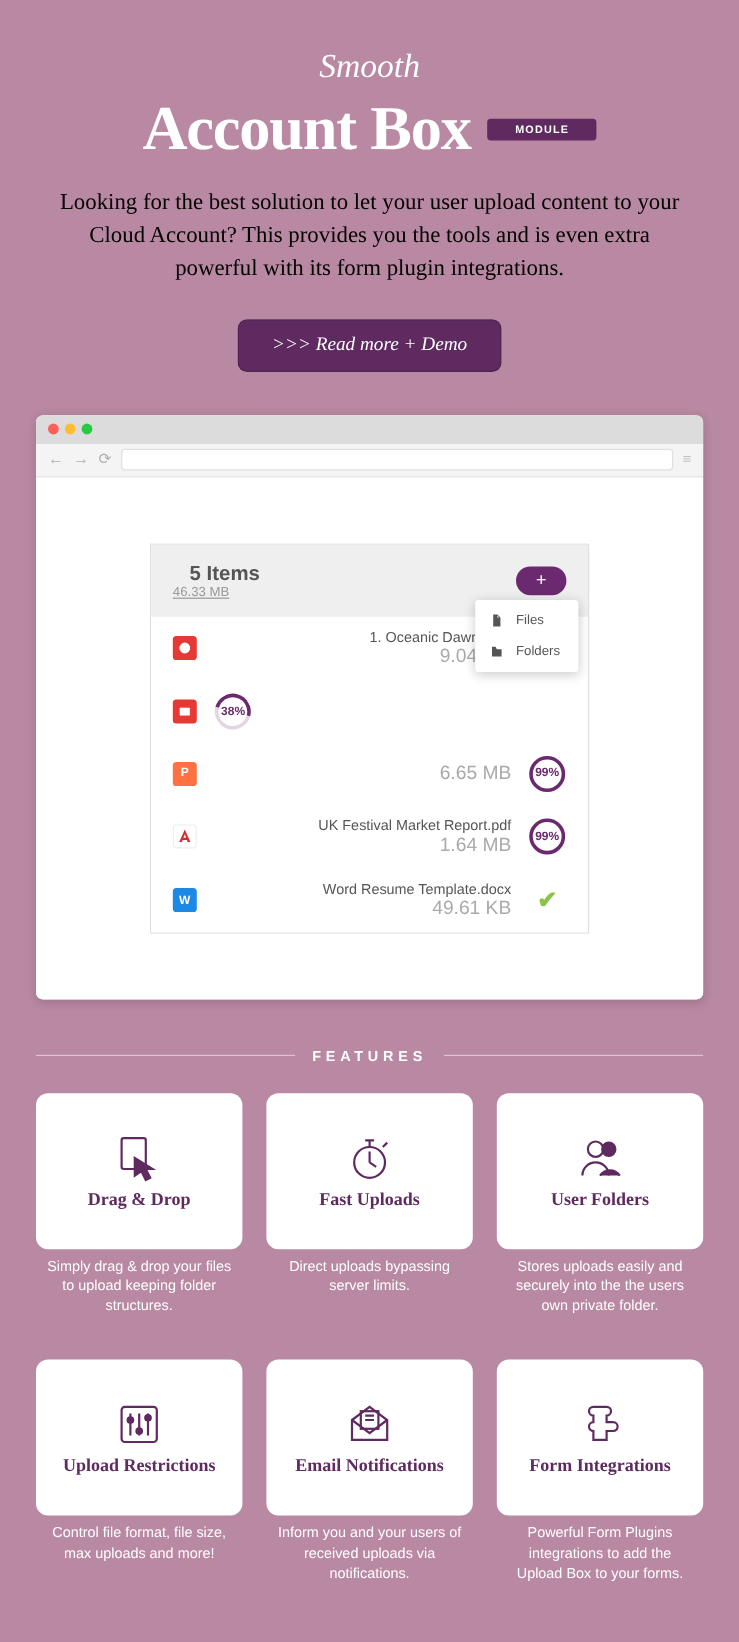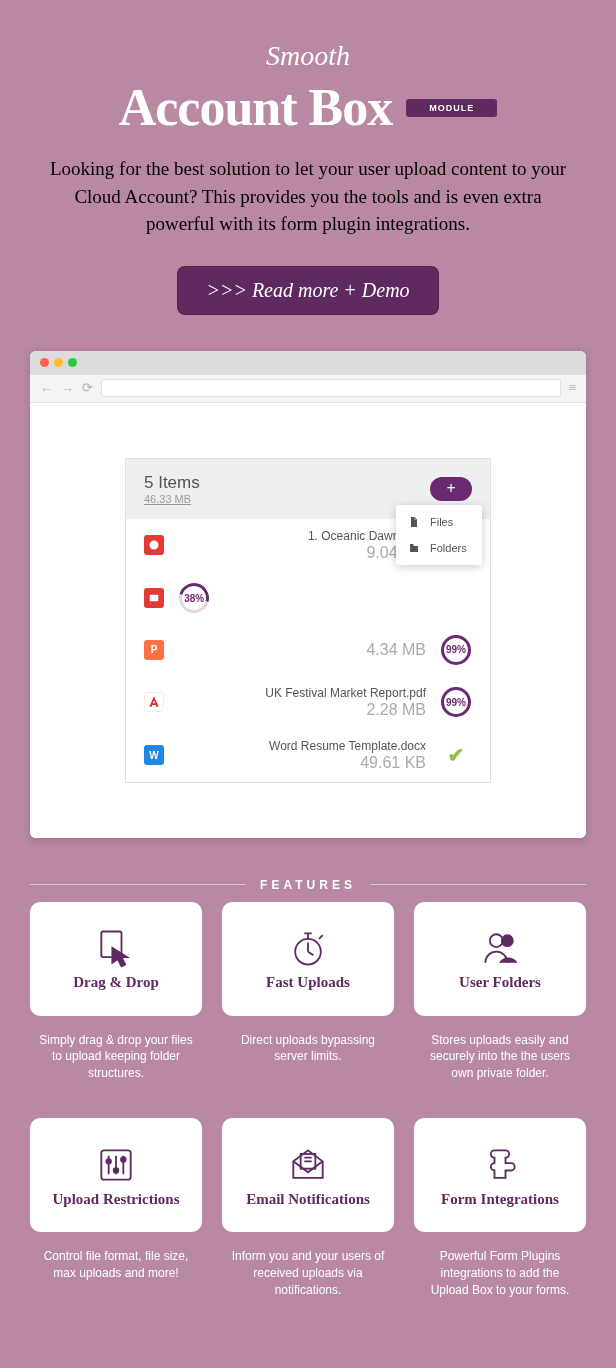--- a/index.html
+++ b/index.html
@@ -8,64 +8,64 @@
     width: 616px;
     font-family: Georgia, 'Times New Roman', serif;
     color: #fff;
   }
   .page { padding: 40px 30px 50px; }
   .header { text-align: center; }
   .smooth { font-style: italic; font-size: 28px; font-weight: 400; color: #fff; margin-bottom: 6px; }
   .title { font-size: 52px; font-weight: 900; letter-spacing: -1px; color: #fff; font-family: Georgia, serif; display: inline-block; vertical-align: middle;}
   .badge { display:inline-block; background:#5e2a5f; color:#fff; font-size:9px; letter-spacing:1px; padding:4px 23px; border-radius:3px; vertical-align: middle; margin-left:10px; font-family: Arial; font-weight:bold;}
   .desc { font-size: 19px; line-height: 1.45; margin: 18px auto 0; max-width: 520px; color:#000000;}
-  .btn { display:inline-block; background:#5e2a5f; color:#fff; padding:12px 28px; border-radius:8px; font-size:20px; margin-top:28px; cursor:pointer; font-family: Georgia; font-style: italic; border:1px solid rgba(0,0,0,0.15);}
+  .btn { display:inline-block; background:#5e2a5f; color:#fff; padding:12px 28px; border-radius:8px; font-size:16px; margin-top:28px; cursor:pointer; font-family: Georgia; font-style: italic; border:1px solid rgba(0,0,0,0.15);}
   
   
   .browser { background:#fff; border-radius:6px; margin:36px 0 40px; box-shadow:0 2px 8px rgba(0,0,0,0.15); overflow:hidden;}
   .chrome { background:#dcdcdc; height:24px; display:flex; align-items:center; padding:0 10px; gap:5px;}
   .dot{width:9px;height:9px;border-radius:50%;}
   .dot.r{background:#ff5f57;} .dot.o{background:#ffbd2e;} .dot.g{background:#28ca42;}
   .addr { background:#f4f4f4; height:28px; display:flex; align-items:center; padding:0 10px; gap:8px; border-bottom:1px solid #e0e0e0;}
   .nav-arrow{color:#b0b0b0; font-size:13px;}
   .url{flex:1;background:#fff;height:18px;border-radius:3px;border:1px solid #e0e0e0;}
   
   .viewport{background:#fff; padding:55px 95px 55px;}
   .panel{border:1px solid #e0e0e0;}
   .panel-head{background:#efefef;padding:14px 18px;display:flex;align-items:center;position:relative;}
-  .panel-head-text .count{font-size:17px;font-weight:normal;color:#555;font-family:Arial;}
+  .panel-head-text .count{font-size:17px;font-weight:bold;color:#555;font-family:Arial;margin-left:14px;}
   .panel-head-text .size{font-size:11px;color:#999;text-decoration:underline;font-family:Arial;}
   .add-btn{margin-left:auto;background:#6b2a6f;color:#fff;width:42px;height:24px;border-radius:12px;display:flex;align-items:center;justify-content:center;font-size:16px;font-weight:bold;cursor:pointer;}
   .dropdown{position:absolute;top:46px;right:8px;background:#fff;box-shadow:0 2px 10px rgba(0,0,0,0.2);border-radius:3px;width:86px;padding:4px 0;z-index:2;font-family:Arial;}
   .dropdown-item{display:flex;align-items:center;gap:10px;padding:7px 12px;font-size:11px;color:#555;cursor:pointer;}
   .dropdown-item .di{width:12px;height:12px;display:flex;align-items:center;justify-content:center;}
   
   .files{background:#fff;text-align:right;}
   .file{display:flex;align-items:center;padding:10px 18px;gap:14px;font-family:Arial;}
   .ficon{width:20px;height:20px;border-radius:3px;display:flex;align-items:center;justify-content:center;color:#fff;font-size:10px;font-weight:bold;flex-shrink:0;}
   .finfo{flex:1;}
   .fname{font-size:12px;color:#555;}
   .fsize{font-size:16px;color:#aaa;margin-top:1px;}
   .fstat{width:32px;height:32px;display:flex;align-items:center;justify-content:center;font-size:10px;font-weight:bold;color:#6b2a6f;}
   .ring{width:30px;height:30px;border-radius:50%;border:3px solid #e5d5e3;position:relative;display:flex;align-items:center;justify-content:center;}
   .ring-99{border-color:#6b2a6f;}
   .ring-38{border-color:#e5d5e3;border-top-color:#6b2a6f;border-right-color:#6b2a6f;transform:rotate(-30deg);}
   .ring-38 span{transform:rotate(30deg);}
   .check{color:#8bc34a;font-size:20px;}
 
   
-  .divider{display:flex;align-items:center;gap:14px;margin:10px 0 10px;}
+  .divider{display:flex;align-items:center;gap:14px;margin:10px 0 24px;}
   .line{flex:1;height:1px;background:rgba(255,255,255,0.5);}
   .feat-label{font-size:12px;letter-spacing:4px;color:#fff;font-family:Arial;font-weight:bold;}
   .grid{display:grid;grid-template-columns:repeat(3,1fr);gap:20px 20px;}
-  .card{background:#fff;border-radius:10px;height:114px;display:flex;flex-direction:column;align-items:center;justify-content:center;}
+  .card{background:#fff;border-radius:10px;height:130px;display:flex;flex-direction:column;align-items:center;justify-content:center;}
   .cicon{color:#5e2a5f;}
   .cicon svg{width:44px;height:44px;stroke:#5e2a5f;fill:none;stroke-width:2;}
   .ctitle{color:#5e2a5f;font-size:15px;font-weight:bold;font-family:Georgia;}
-  .cdesc{font-size:12px;line-height:1.4;text-align:center;color:#fff;margin-top:16px;padding:0 6px;font-family:Arial;}
+  .cdesc{font-size:12px;line-height:1.4;text-align:center;color:#fff;margin-top:6px;padding:0 6px;font-family:Arial;}
   .feature-block{display:flex;flex-direction:column;}
   .grid{row-gap:36px;}
 </style>
 </head>
 <body>
 
 <div class="page">
   <div class="header">
     <div class="smooth">Smooth</div>
     <div>
@@ -137,37 +137,37 @@
             </div>
             <div class="fstat">
                 <div class="ring ring-38">
                   <span>38%</span>
                 </div>
               </div>
           </div>
           <div class="file">
             <div class="ficon" style="background:#ff7043">P</div>
             <div class="finfo">
-              <div class="fsize">4.34 MB</div>
+              <div class="fsize">6.65 MB</div>
             </div>
             <div class="fstat">
                 <div class="ring ring-99">
                   <span>99%</span>
                 </div>
               </div>
           </div>
           <div class="file">
             <div class="ficon" style="background:#fff;color:#d32f2f;border:1px solid #eee">
               <svg viewBox="0 0 24 24" width="14" height="14" fill="#d32f2f">
                   <path d="M12 2l-8 18h4l1-3h6l1 3h4L12 2zm-2 12l2-5 2 5h-4z"></path>
                 </svg>
             </div>
             <div class="finfo">
               <div class="fname">UK Festival Market Report.pdf</div>
-              <div class="fsize">2.28 MB</div>
+              <div class="fsize">1.64 MB</div>
             </div>
             <div class="fstat">
                 <div class="ring ring-99">
                   <span>99%</span>
                 </div>
               </div>
           </div>
           <div class="file">
             <div class="ficon" style="background:#1e88e5">W</div>
             <div class="finfo">

